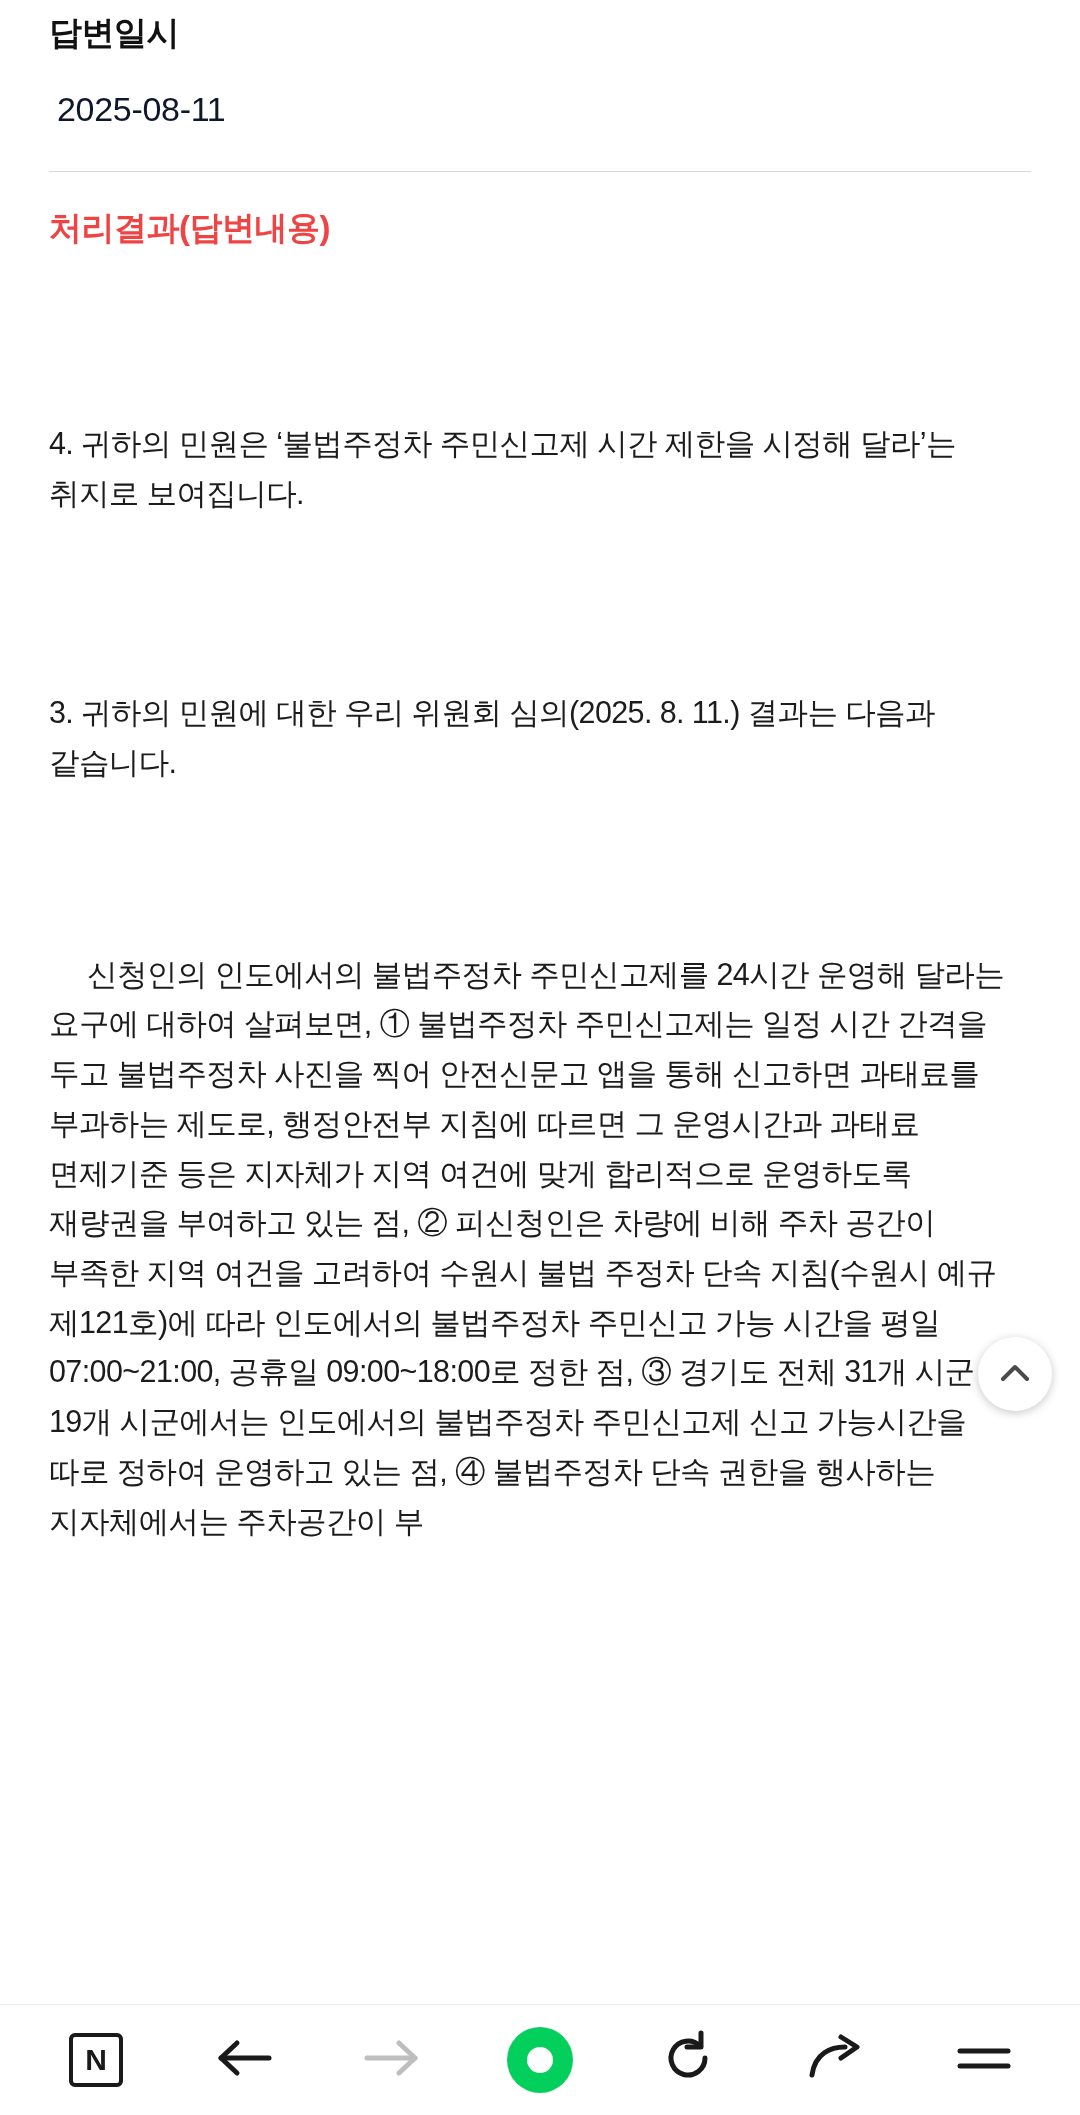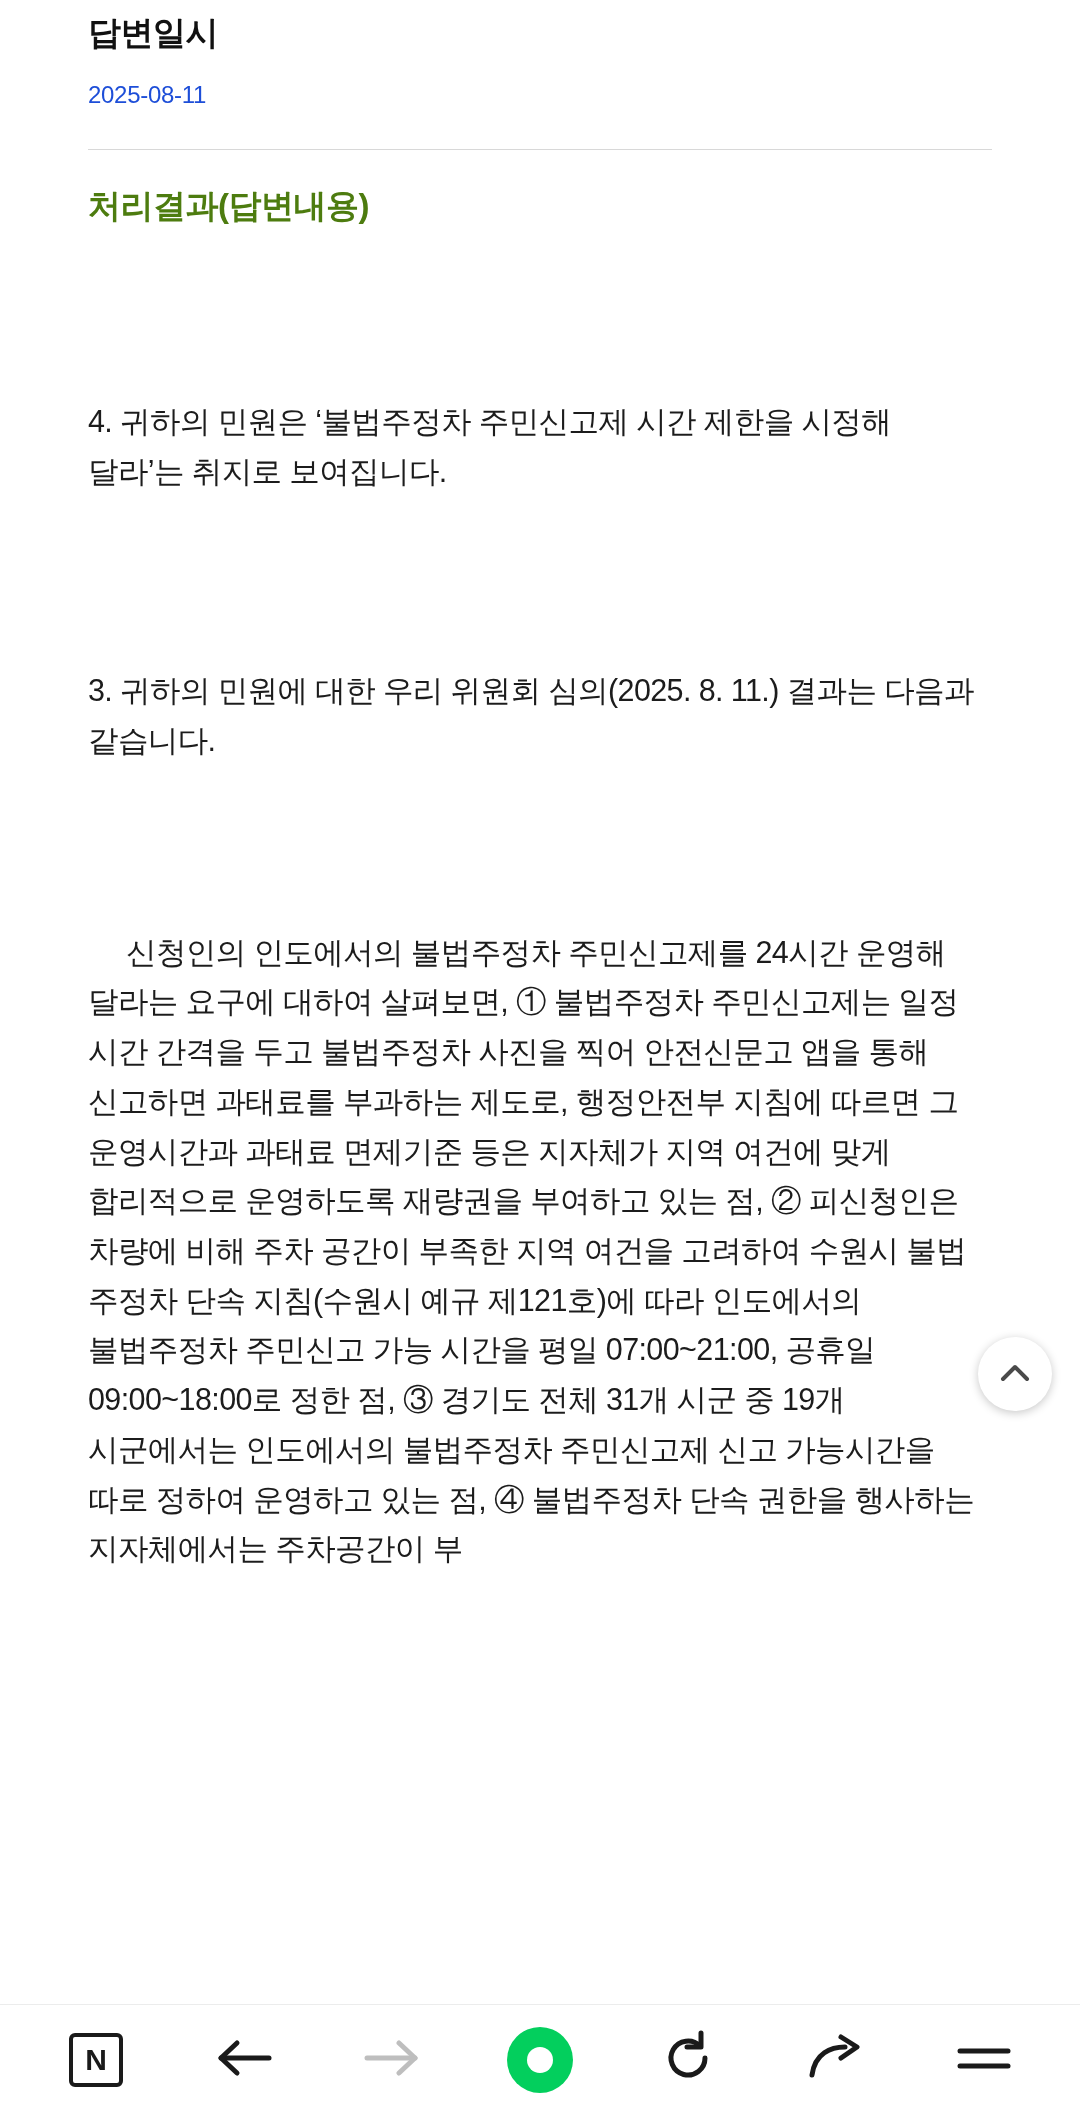--- a/index.html
+++ b/index.html
@@ -18,52 +18,52 @@
 
   .page {
     position: absolute;
     top: 0;
     left: 0;
     width: 1080px;
     height: 2004px;
     overflow: hidden;
     background: #ffffff;
     box-sizing: border-box;
-    padding: 0 88px;
+    padding: 0 49px;
   }
 
   .section-heading {
     font-size: 33px;
     font-weight: bold;
     color: #111111;
     letter-spacing: -0.5px;
     margin: 0;
     padding-top: 10px;
     line-height: 1.4;
   }
 
   .meta-value {
-    font-size: 24px;
-    color: #1d4ed8;
-    margin: 0;
+    font-size: 34px;
+    color: #0f172a;
+    margin: 8px;
     padding-top: 22px;
     letter-spacing: -0.3px;
     line-height: 1.4;
   }
 
   .divider {
     border: 0;
     border-top: 1px solid #d8d8d8;
     margin: 37px 0 0 0;
   }
 
   .result-heading {
     font-size: 33px;
     font-weight: bold;
-    color: #4d7c0f;
+    color: #ef4444;
     letter-spacing: -0.5px;
     margin: 0;
     padding-top: 33px;
     line-height: 1.4;
   }
 
   .body-para {
     font-size: 30.5px;
     line-height: 1.63;
     color: #1c1c1c;

